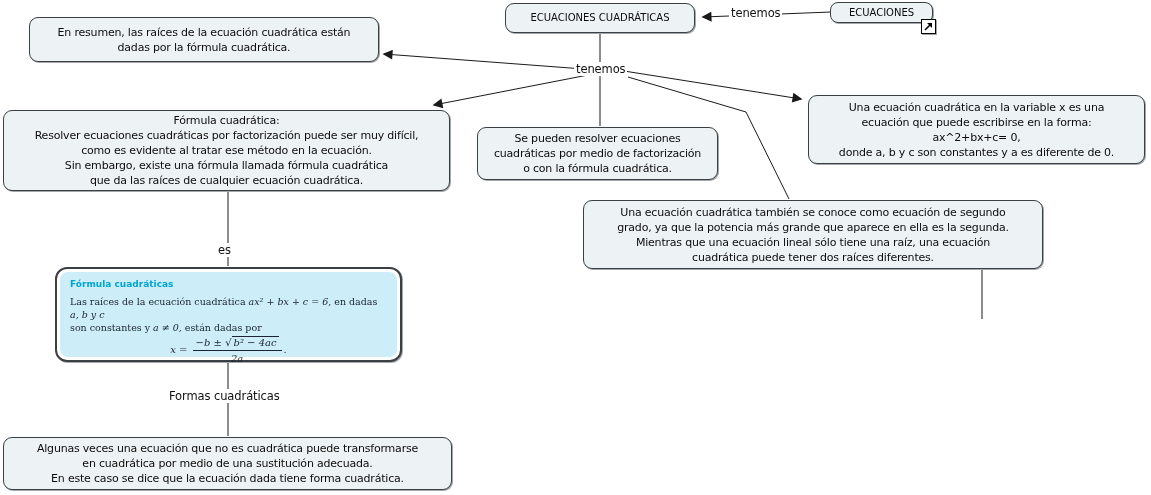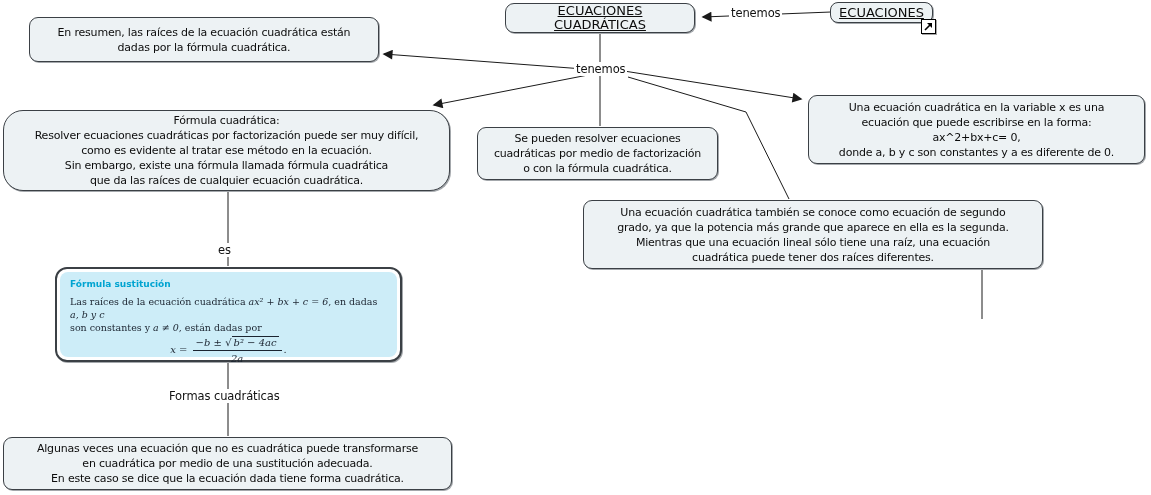--- a/index.html
+++ b/index.html
@@ -13,21 +13,21 @@
     position:absolute;box-sizing:border-box;
     background:var(--node-fill,#edf2f4);
     border:1.5px solid var(--node-border,#3b4045);
     border-radius:9px;
     box-shadow:1px 1px 0 rgba(90,96,104,.55);
     display:flex;align-items:center;justify-content:center;
     text-align:center;color:var(--node-text,#0c0c0c);
     font-size:11px;line-height:15px;letter-spacing:-0.2px;
     white-space:pre-line;padding:2px 4px;
   }
-  .node.title{font-size:13px;letter-spacing:0;line-height:14px;text-decoration:underline;}
+  .node.title{font-size:10px;letter-spacing:0;line-height:14px;}
   .linklabel{
     position:absolute;background:#fff;padding:0 2px;
     font-size:11.5px;letter-spacing:-0.1px;color:#101010;white-space:nowrap;
   }
   
   .formula-node{
     position:absolute;left:55px;top:267px;width:347px;height:95px;
     box-sizing:border-box;background:#fff;
     border:2px solid var(--node-border,#3b4045);border-radius:12px;
     box-shadow:1px 1px 0 rgba(90,96,104,.55);
@@ -92,21 +92,21 @@
     <line class="wire" x1="982" y1="270" x2="982" y2="319"></line>
   </svg>
 
   <div class="node title" style="left:505px;top:3px;width:190px;height:30px;">ECUACIONES CUADRÁTICAS</div>
 
   <div class="node title" style="left:830px;top:2px;width:103px;height:21px;border-radius:8px;">ECUACIONES</div>
 
   <div class="node" style="left:29px;top:17px;width:350px;height:45px;">En resumen, las raíces de la ecuación cuadrática  están
 dadas por la fórmula cuadrática.</div>
 
-  <div class="node" style="left:3px;top:110px;width:447px;height:81px;border-radius:20px;">Fórmula cuadrática:
+  <div class="node" style="left:3px;top:110px;width:447px;height:81px;">Fórmula cuadrática:
 Resolver ecuaciones cuadráticas por factorización puede ser muy difícil,
 como es evidente al tratar ese método en la ecuación.
 Sin embargo, existe una fórmula llamada fórmula cuadrática
 que da las raíces de cualquier ecuación cuadrática.</div>
 
   <div class="node" style="left:477px;top:127px;width:241px;height:53px;">Se pueden resolver ecuaciones
 cuadráticas por medio de factorización
 o  con la fórmula cuadrática.</div>
 
   <div class="node" style="left:808px;top:95px;width:337px;height:69px;">Una ecuación cuadrática en la variable x es una
@@ -119,21 +119,21 @@
 Mientras que una ecuación lineal sólo tiene una raíz, una ecuación
 cuadrática puede tener dos raíces diferentes.</div>
 
 
   <div class="node" style="left:3px;top:437px;width:449px;height:53px;">Algunas veces una ecuación que no es cuadrática puede transformarse
 en cuadrática por medio de una sustitución adecuada.
 En este caso se dice que la ecuación dada tiene forma cuadrática.</div>
 
   <div class="formula-node">
     <div class="formula-inner">
-      <div class="formula-title">Fórmula sustitución</div>
+      <div class="formula-title">Fórmula cuadráticas</div>
       <div><span>Las raíces de la ecuación cuadrática </span><span class="it">ax² + bx + c = 6</span><span>, en dadas </span><span class="it">a, b y c</span></div>
       <div><span>son constantes y </span><span class="it">a ≠ 0</span><span>, están dadas por</span></div>
       <div class="equation">
         <span class="it">x</span><span> = </span><span class="frac"><span class="num"><span class="it">−b ± </span><span class="sqrt-sign">√</span><span class="radicand it">b² − 4ac</span></span><span class="den it">2a</span></span><span>.</span>
       </div>
     </div>
   </div>
 
   <div class="linklabel" style="left:729px;top:6px;">tenemos</div>
 

